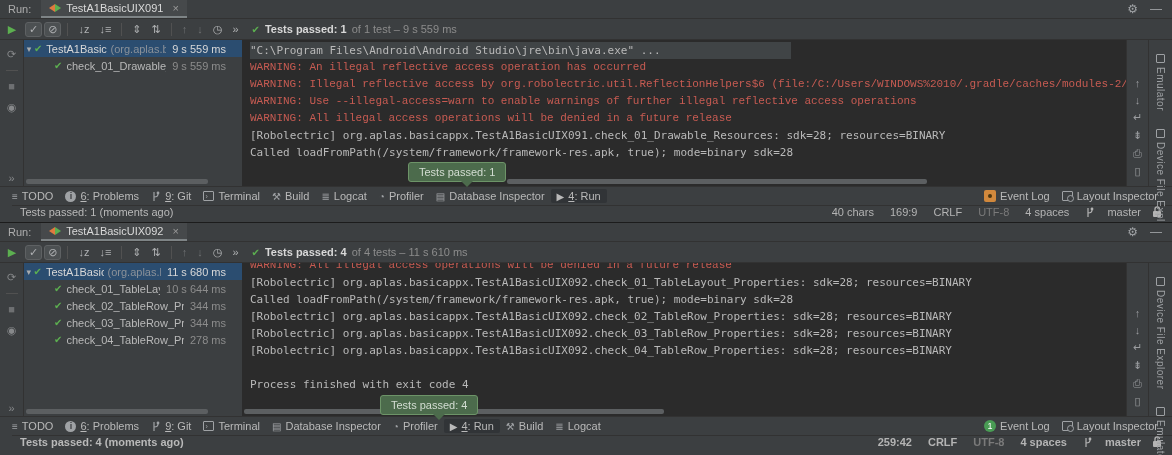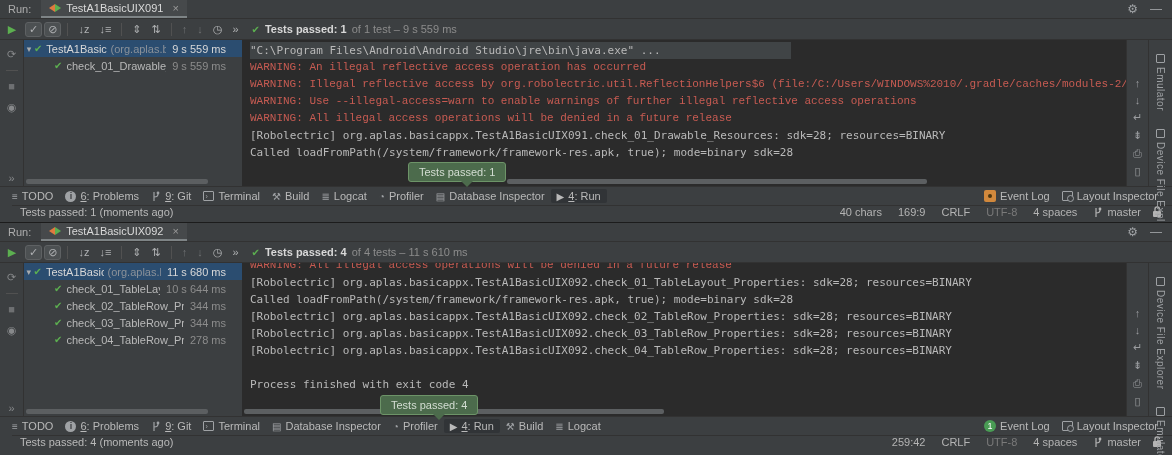--- a/index.html
+++ b/index.html
@@ -103,26 +103,26 @@
   .badge.orange::after { content:""; width:4px; height:4px; background:#4a3510; border-radius:50%; }
   .badge.green { background:#499c54; border-radius:50%; }
   .lay-icon { width:11px; height:10px; border:1px solid #9fa2a5; border-radius:1px; position:relative; }
   .lay-icon::after { content:""; position:absolute; right:-2px; bottom:-2px; width:5px; height:5px;
     border:1px solid #9fa2a5; border-radius:50%; background:#3c3f41; }
 
   
   .pstatus { display:flex; align-items:flex-start; background:#3c3f41; border-top:1px solid #323232;
     font-size:11px; color:#b4b4b4; padding:0 10px 0 8px;margin-left:12px; }
   .p0 .pstatus { height:17px; }
-  .p1 .pstatus { height:16px; }
+  .p1 .pstatus { height:16px;font-weight:bold; }
   .st-left { flex:1; color:#b9b9b9; }
   .st-seg { margin-left:16px; white-space:nowrap; }
   .st-seg:empty { display:none; }
   .st-seg.dim { color:#7a7a7a; }
-  .st-branch { display:flex; align-items:center; gap:4px; margin-left:16px; }
+  .st-branch { display:flex; align-items:center; gap:12px; margin-left:16px; }
   svg.gl { display:block; }
 </style>
 </head>
 <body>
 
 <div class="panel p0">
   <div class="phead">
     <span class="run-label">Run:</span>
     <div class="tab">
       <span class="tabicon">

